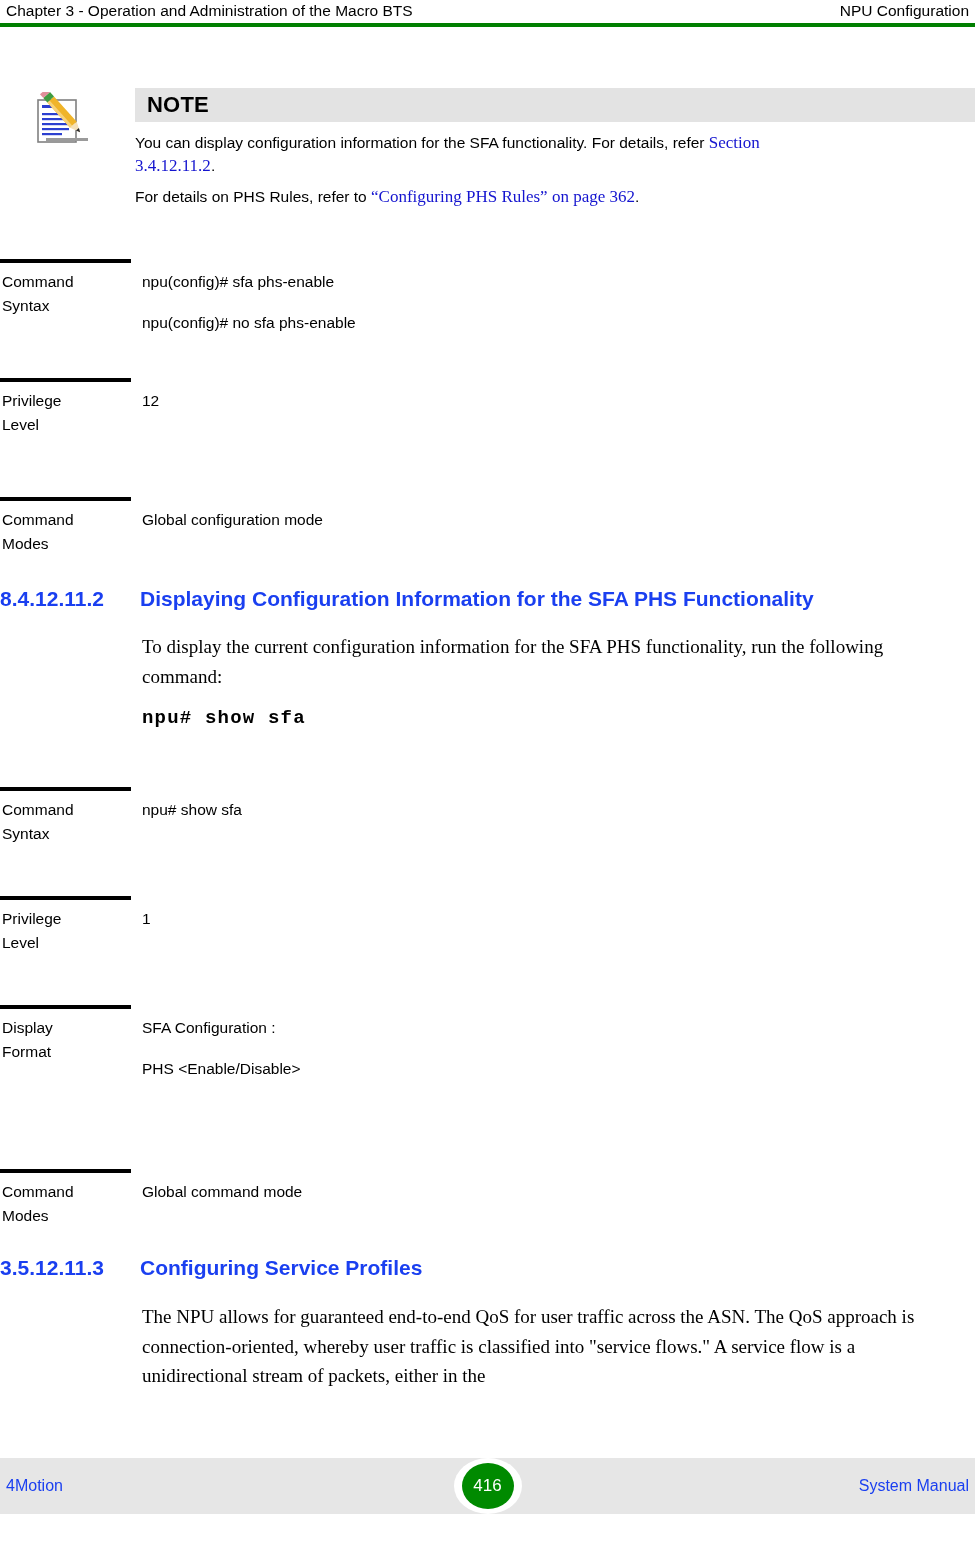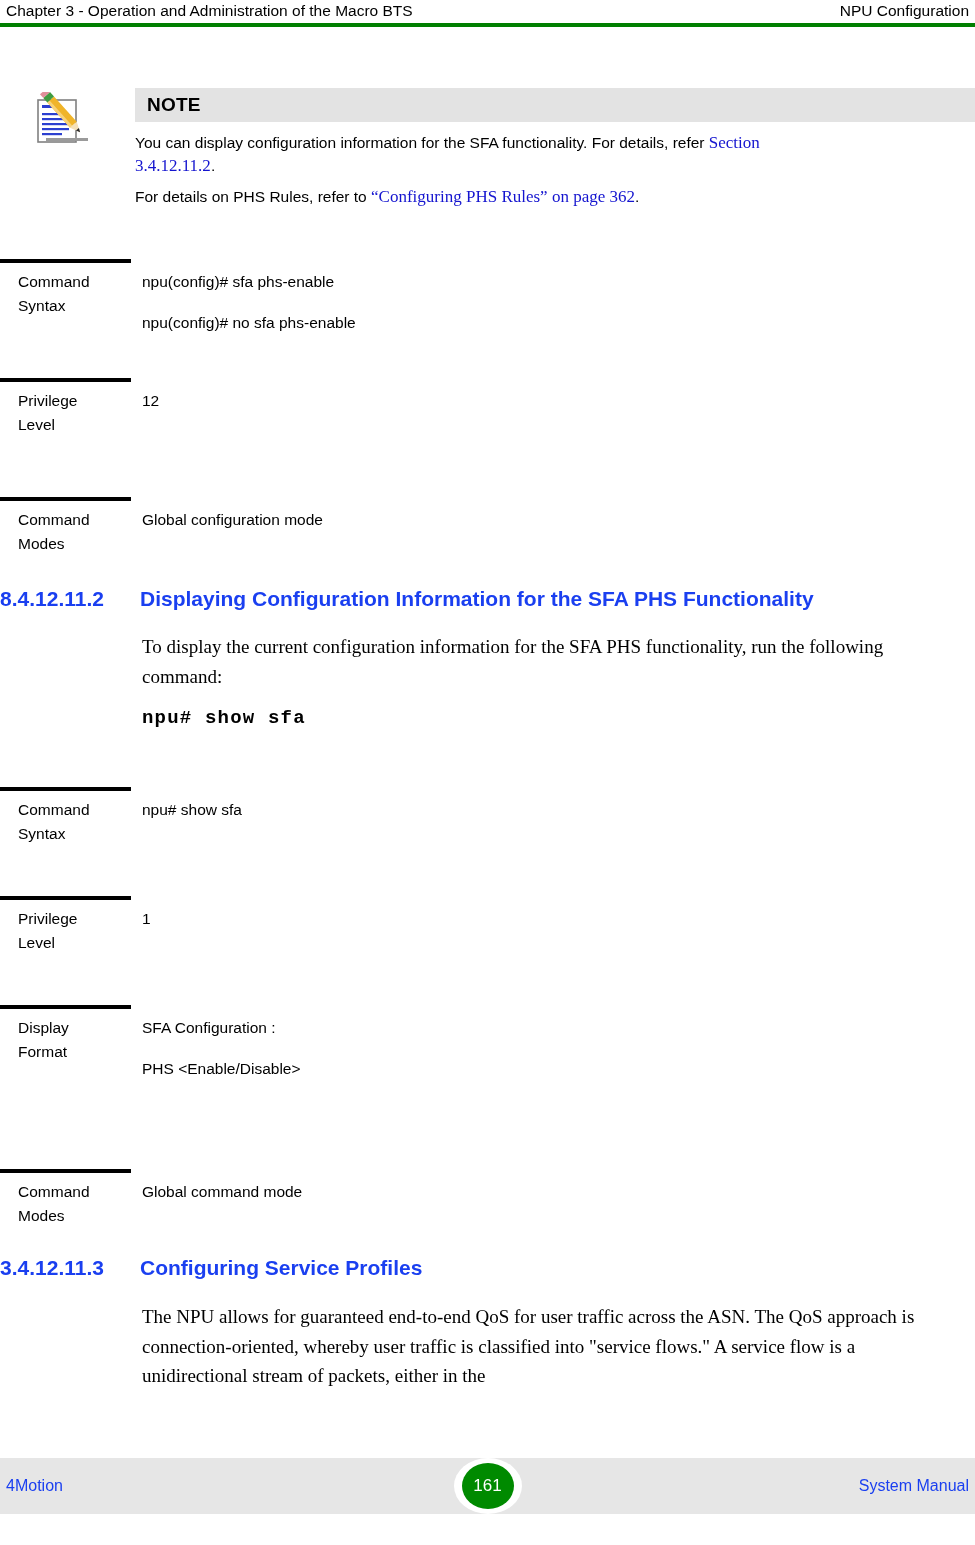--- a/index.html
+++ b/index.html
@@ -67,21 +67,21 @@
   }
   .note-bar {
     background: #e3e3e3;
     height: 34px;
     padding: 0 0 0 12px;
     box-sizing: border-box;
     display: flex;
     align-items: center;
   }
   .note-bar-label {
-    font-size: 19px;
+    font-size: 22px;
     font-weight: bold;
     letter-spacing: 0.2px;
     color: #000;
   }
   .note-text {
     padding-top: 9px;
     font-size: 15.5px;
     line-height: 23px;
     color: #000;
     width: 700px;
@@ -110,21 +110,21 @@
     display: flex;
     padding-top: 7px;
   }
   .cmd-label {
     width: 135px;
     flex: 0 0 135px;
     font-size: 15.5px;
     line-height: 24px;
     color: #000;
     box-sizing: border-box;
-    padding-left: 18px;
+    padding-left: 2px;
   }
   .cmd-value {
     flex: 1 1 auto;
     font-size: 15.5px;
     line-height: 24px;
     color: #000000;
     padding-left: 7px;
   }
   .cmd-value .vline {
     margin-bottom: 17px;
@@ -360,27 +360,27 @@
       <div>Command</div>
       <div>Modes</div>
     </div>
     <div class="cmd-value">
       <div class="vline">Global command mode</div>
     </div>
   </div>
 </div>
 
 <div class="sec-heading" style="top:1255px">
-  <div class="sec-num">3.4.12.11.3</div>
+  <div class="sec-num">3.5.12.11.3</div>
   <div class="sec-title">Configuring Service Profiles</div>
 </div>
 
 <div class="body-para" style="top:1302px">The NPU allows for guaranteed end-to-end QoS for user traffic across the ASN. The QoS approach is connection-oriented, whereby user traffic is classified into "service flows." A service flow is a unidirectional stream of packets, either in the</div>
 
 <div class="page-footer">
   <div class="footer-inner">
     <div class="footer-left">4Motion</div>
     <div class="page-badge-wrap">
-      <div class="page-badge">161</div>
+      <div class="page-badge">416</div>
     </div>
     <div class="footer-right">System Manual</div>
   </div>
 </div>
 
 </body></html>

